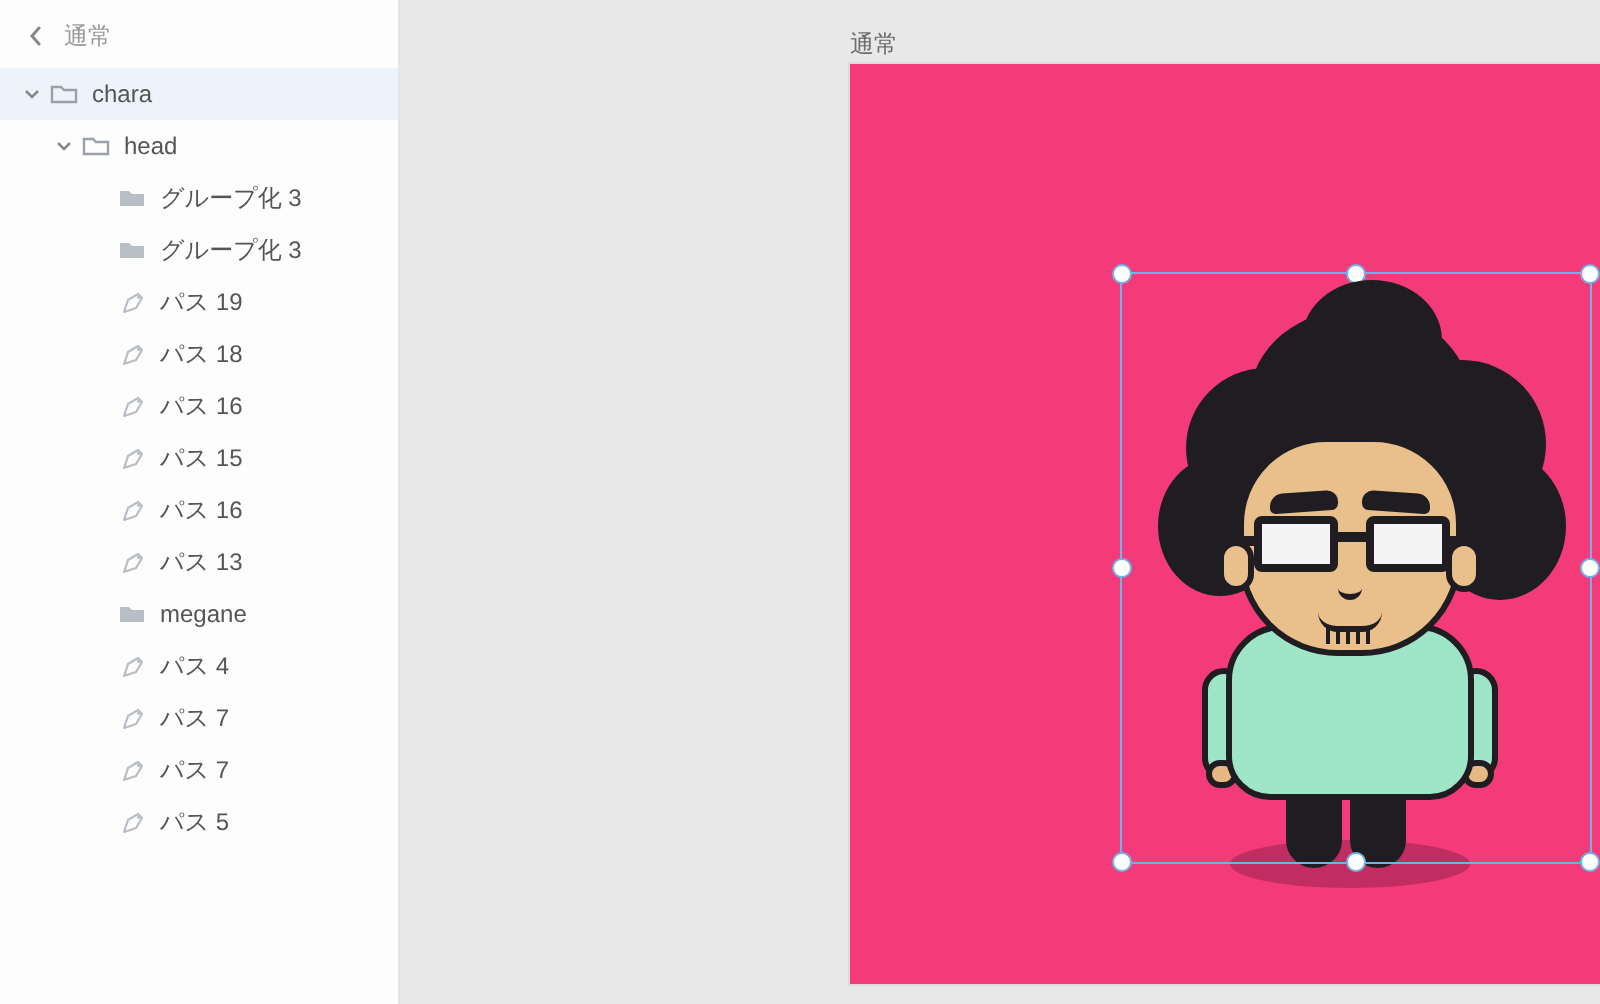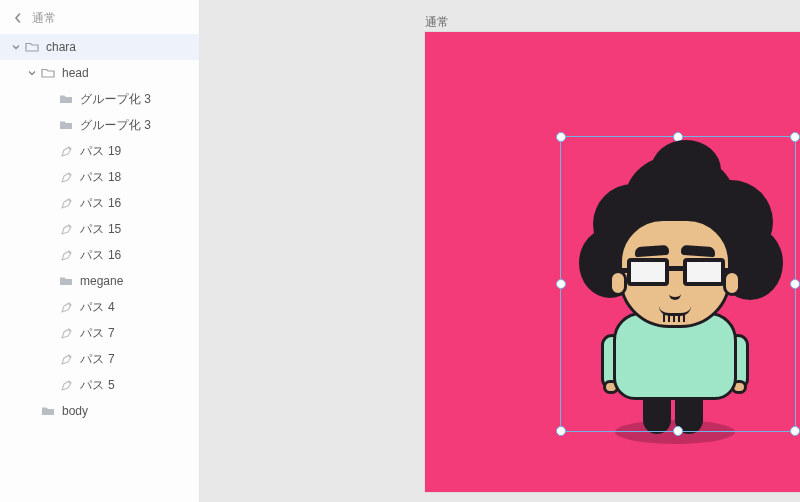--- a/index.html
+++ b/index.html
@@ -224,20 +224,30 @@
           <svg width="13" height="13" viewBox="0 0 13 13">
             <path d="M2 11 L4 5 L9 2 L11 4 L8 9 Z" fill="none" stroke="#b9bec4" stroke-width="1.1" stroke-linejoin="round"></path>
             <circle cx="9.5" cy="3.5" r="1" fill="#b9bec4"></circle>
           </svg>
         </span>
         <span class="label">パス 16</span>
       </div>
       <div class="tree-row depth2">
         <span class="caret"></span>
         <span class="ico">
+          <svg width="13" height="13" viewBox="0 0 13 13">
+            <path d="M2 11 L4 5 L9 2 L11 4 L8 9 Z" fill="none" stroke="#b9bec4" stroke-width="1.1" stroke-linejoin="round"></path>
+            <circle cx="9.5" cy="3.5" r="1" fill="#b9bec4"></circle>
+          </svg>
+        </span>
+        <span class="label">パス 13</span>
+      </div>
+      <div class="tree-row depth2">
+        <span class="caret"></span>
+        <span class="ico">
           <svg width="14" height="12" viewBox="0 0 14 12">
             <path d="M1 3 V10 H13 V4 H7 L5.5 2.5 H1 Z" fill="#b9bec4"></path>
           </svg>
         </span>
         <span class="label">megane</span>
       </div>
       <div class="tree-row depth2">
         <span class="caret"></span>
         <span class="ico">
           <svg width="13" height="13" viewBox="0 0 13 13">
@@ -269,29 +279,20 @@
       </div>
       <div class="tree-row depth2">
         <span class="caret"></span>
         <span class="ico">
           <svg width="13" height="13" viewBox="0 0 13 13">
             <path d="M2 11 L4 5 L9 2 L11 4 L8 9 Z" fill="none" stroke="#b9bec4" stroke-width="1.1" stroke-linejoin="round"></path>
             <circle cx="9.5" cy="3.5" r="1" fill="#b9bec4"></circle>
           </svg>
         </span>
         <span class="label">パス 5</span>
-      </div>
-      <div class="tree-row depth1">
-        <span class="caret"></span>
-        <span class="ico">
-          <svg width="14" height="12" viewBox="0 0 14 12">
-            <path d="M1 3 V10 H13 V4 H7 L5.5 2.5 H1 Z" fill="#b9bec4"></path>
-          </svg>
-        </span>
-        <span class="label">body</span>
       </div>
     </div>
 </div>
 
 <div class="canvas-wrap">
   <div class="artboard-title">通常</div>
   <div class="artboard">
 
     <div class="chara">
       <div class="shadow-el"></div>

